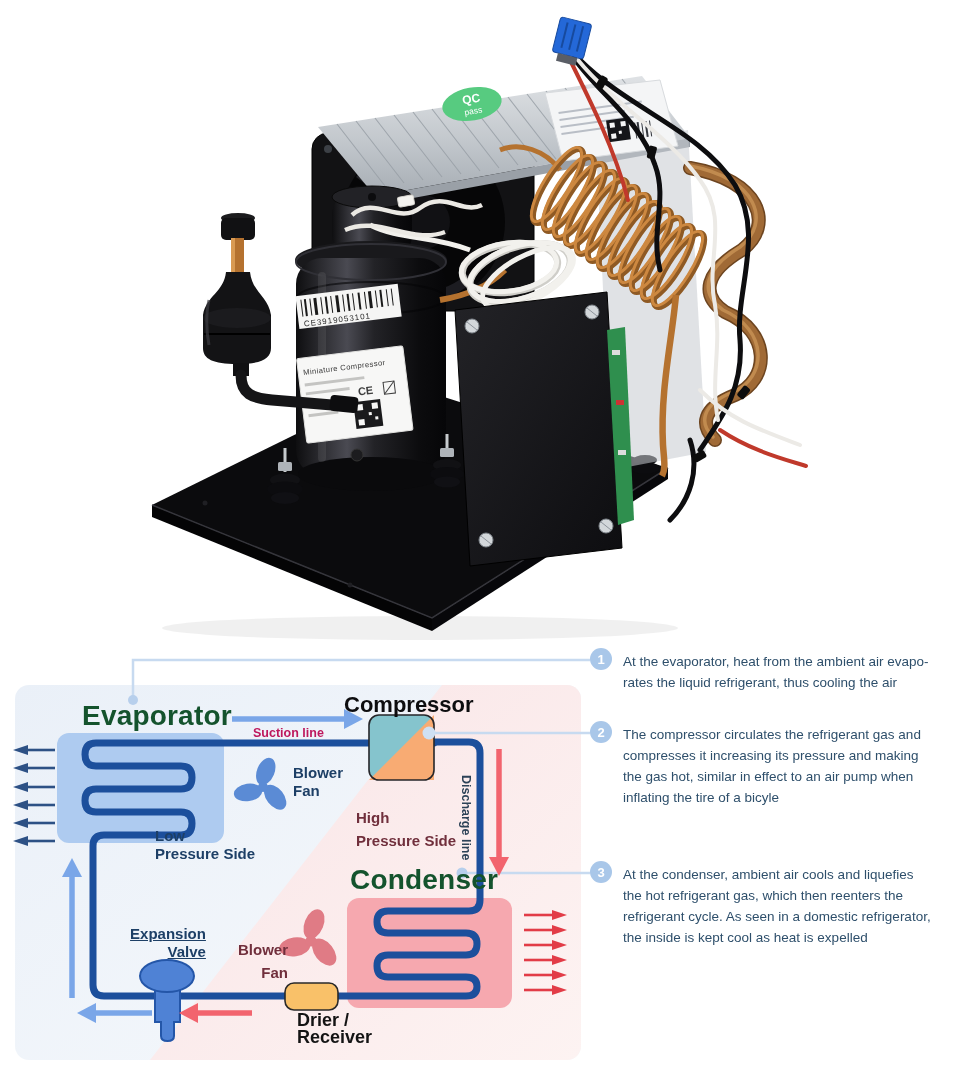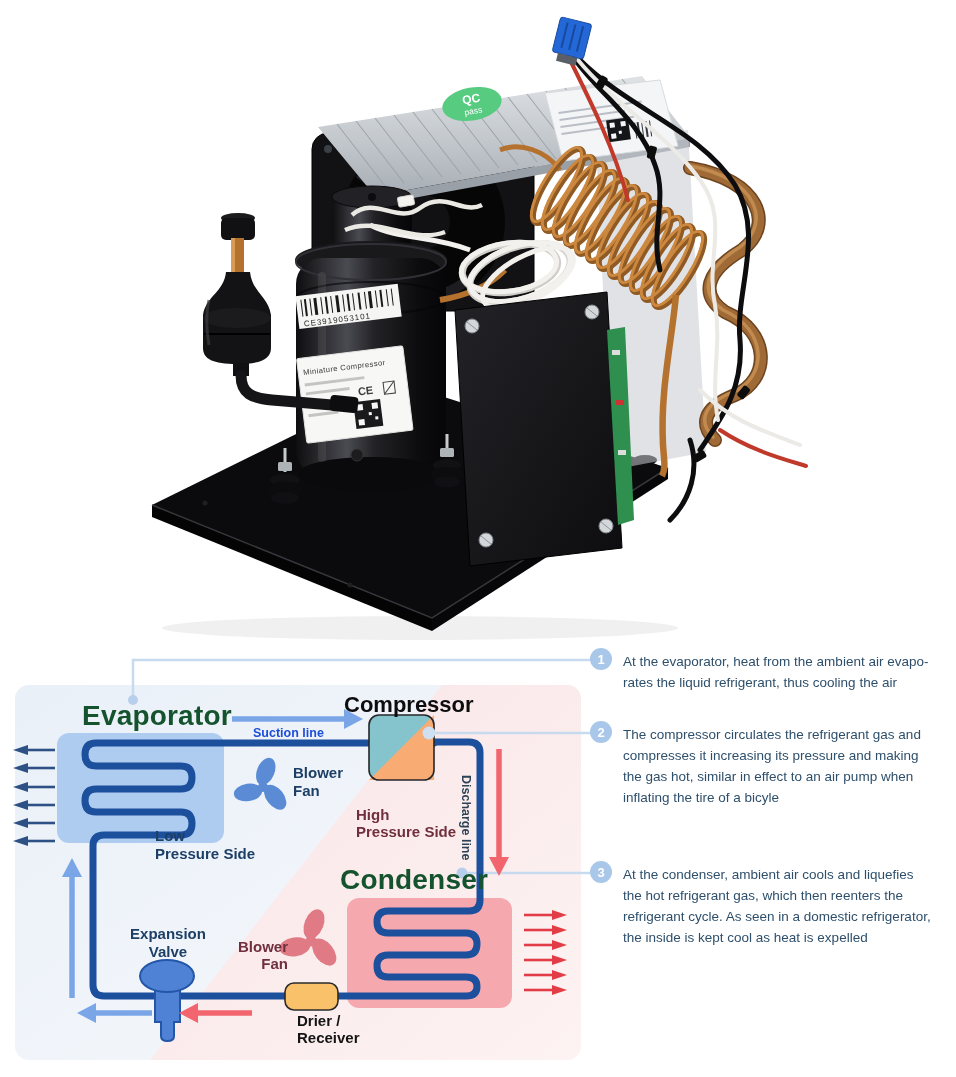--- a/index.html
+++ b/index.html
@@ -3,27 +3,27 @@
 <meta charset="utf-8">
 <style>
   html,body{margin:0;padding:0;background:#fff;}
   #page{position:relative;width:956px;height:1077px;background:#fff;overflow:hidden;
         font-family:"Liberation Sans",sans-serif;}
   svg{position:absolute;display:block;}
   .lbl{position:absolute;white-space:pre-line;font-family:"Liberation Sans",sans-serif;}
   .h1{font-size:28px;font-weight:bold;color:#14532d;letter-spacing:.2px;}
   .h2{font-size:22px;font-weight:bold;color:#0d0d0f;}
   .navy{color:#1d3f66;font-size:15px;font-weight:bold;line-height:18px;}
-  .maroon{color:#702f3c;font-size:15px;font-weight:bold;line-height:17px;}
-  .black15{color:#141414;font-size:15px;font-weight:bold;line-height:17px;}
-  .small-line{font-size:12.5px;font-weight:bold;color:#1d4ed8;}
+  .maroon{color:#702f3c;font-size:15px;font-weight:bold;line-height:23px;}
+  .black15{color:#141414;font-size:18px;font-weight:bold;line-height:17px;}
+  .small-line{font-size:12.5px;font-weight:bold;color:#be185d;}
   .discharge{font-size:12.5px;font-weight:bold;color:#2c4257;transform-origin:0 0;transform:rotate(90deg);}
   .ann{position:absolute;left:623px;width:345px;font-size:13.5px;line-height:21px;
        color:#2e4f6b;white-space:pre-line;}
-  .center{transform:translateX(-50%);text-align:center;}
+  .center{transform:translateX(-50%);text-align:right;text-decoration:underline;}
   .right{text-align:right;}
 </style>
 </head>
 <body>
 
 <div id="page">
 
   <svg style="left:0;top:0" width="956" height="645" viewBox="0 0 956 645">
     <defs>
       <linearGradient id="silver" x1="0" y1="0" x2="0" y2="1">
@@ -467,21 +467,21 @@
       <text x="601" y="91.5" text-anchor="middle" font-size="13" font-weight="bold" fill="#ffffff">2</text>
     </g>
     <g>
       <circle cx="601" cy="227" r="11" fill="#a9c7e9"></circle>
       <text x="601" y="231.5" text-anchor="middle" font-size="13" font-weight="bold" fill="#ffffff">3</text>
     </g>
   </svg>
 
   <div class="lbl h1" style="left:82px;top:700px">Evaporator</div>
   <div class="lbl h2" style="left:344px;top:692px">Compressor</div>
-  <div class="lbl h1" style="left:340px;top:864px">Condenser</div>
+  <div class="lbl h1" style="left:350px;top:864px">Condenser</div>
   <div class="lbl small-line" style="left:253px;top:726px">Suction line</div>
   <div class="lbl discharge" style="left:473px;top:775px">Discharge line</div>
   <div class="lbl navy" style="left:293px;top:764px">Blower
 Fan</div>
   <div class="lbl maroon right" style="left:236px;top:938px;width:52px">Blower
 Fan</div>
   <div class="lbl maroon" style="left:356px;top:806px">High
 Pressure Side</div>
   <div class="lbl navy" style="left:155px;top:827px">Low
 Pressure Side</div>

